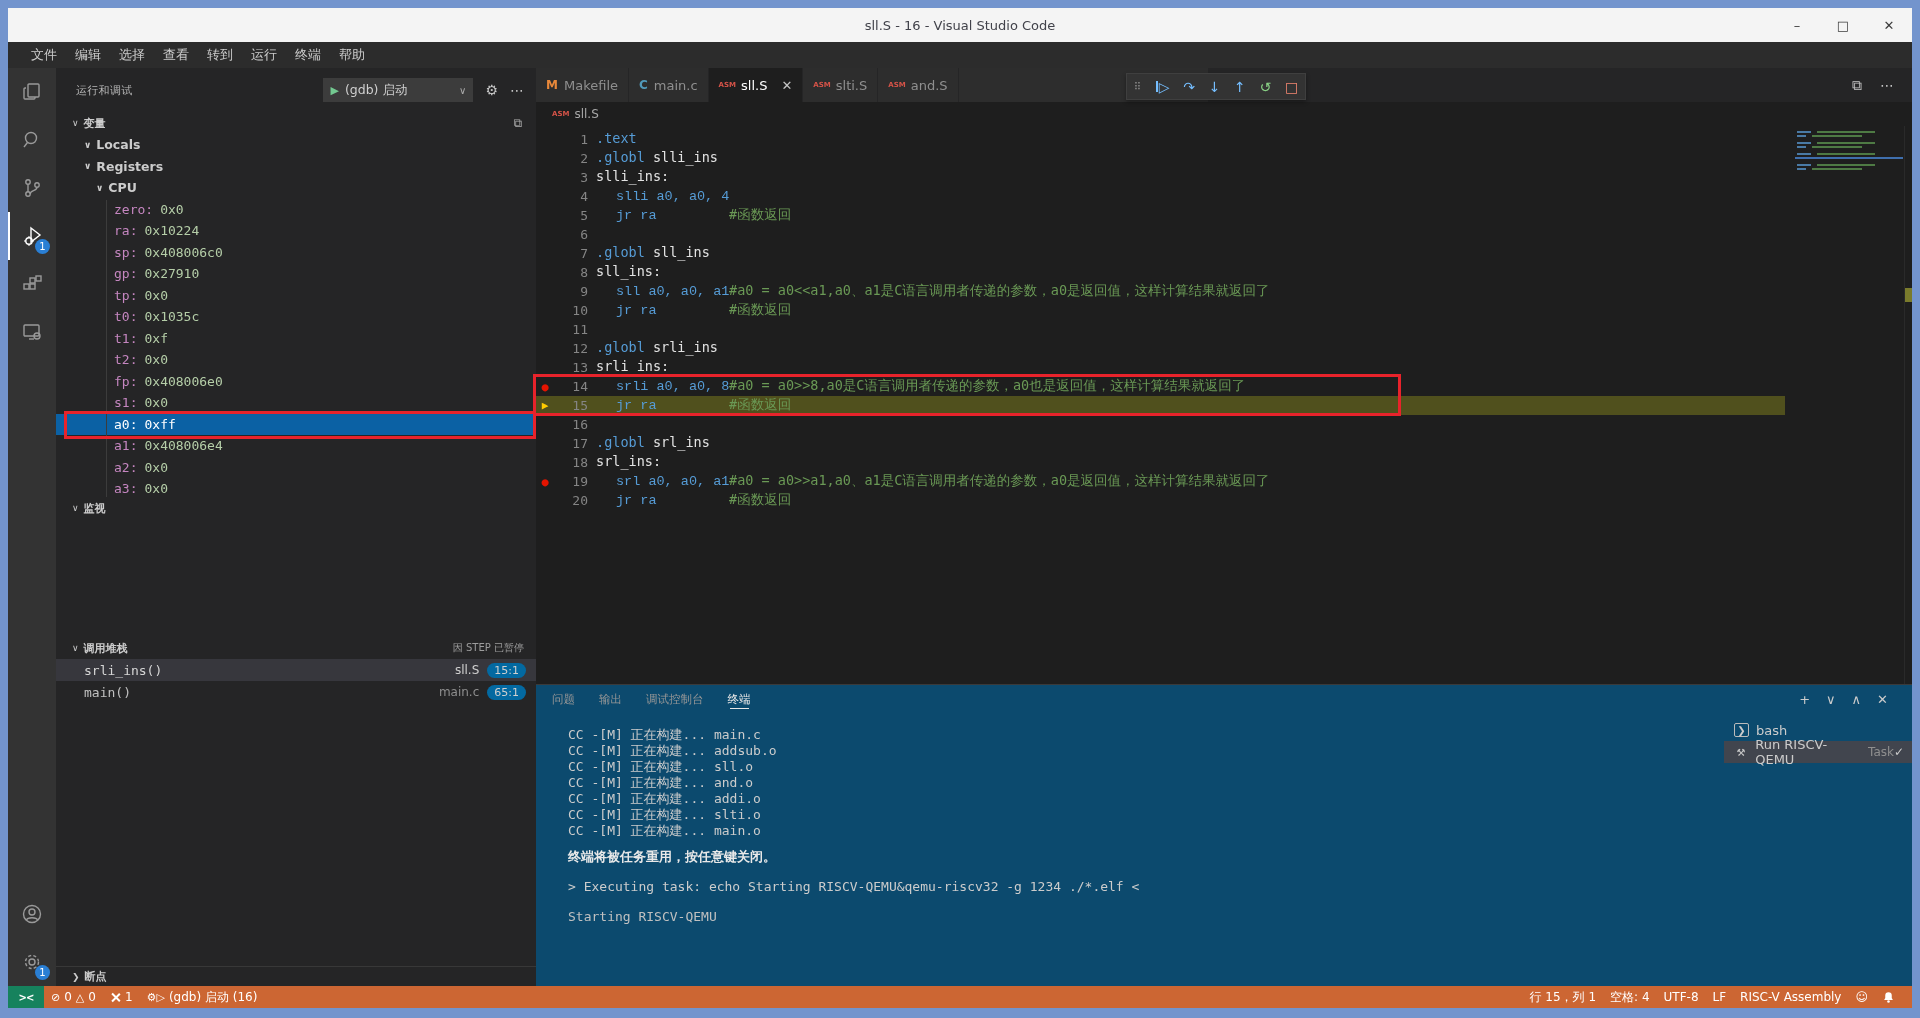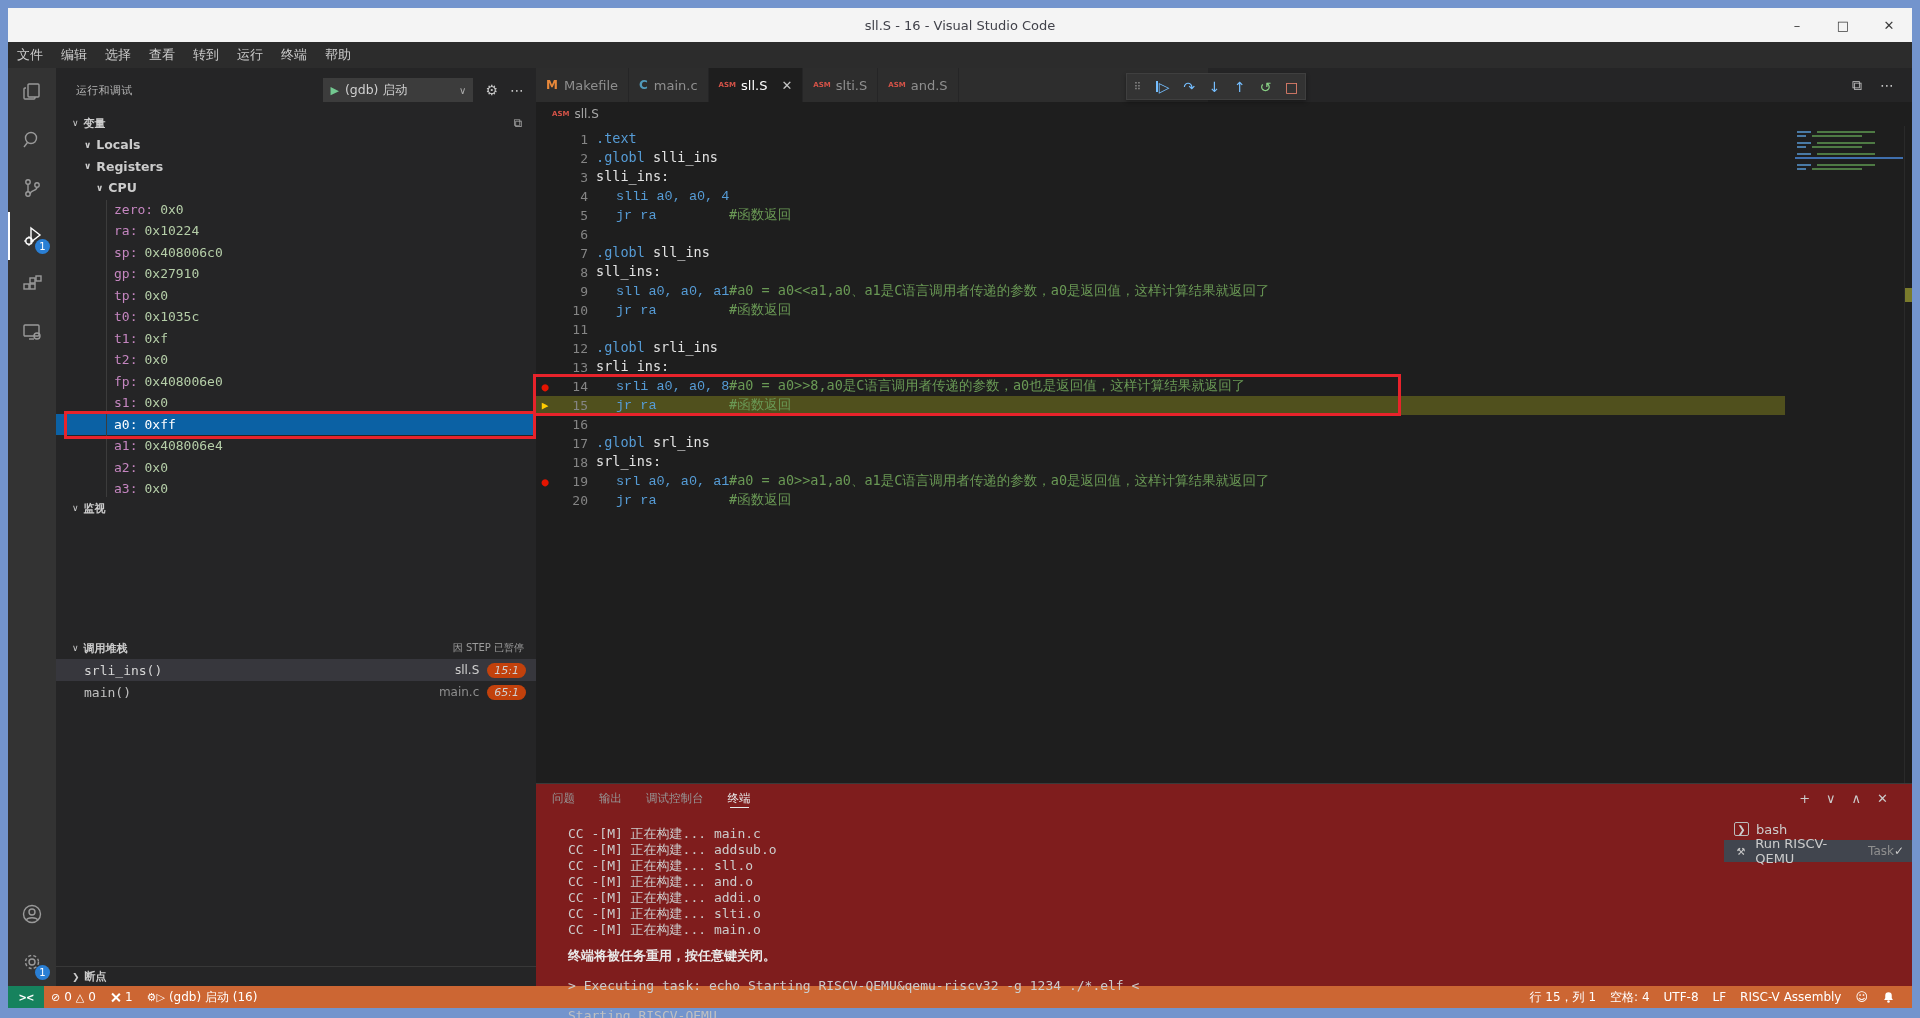--- a/index.html
+++ b/index.html
@@ -7,21 +7,21 @@
   body { font-family:"DejaVu Sans", sans-serif; background:#7394cd; position:relative; }
   .window { position:absolute; left:8px; top:8px; width:1904px; height:1000px; display:flex; flex-direction:column; background:#1e1e1e; }
 
   
   .titlebar { height:34px; background:#f4f4f4; display:flex; align-items:center; justify-content:center; position:relative; flex:none; }
   .titlebar .title { font-size:13px; color:#41424a; }
   .win-controls { position:absolute; right:0; top:0; height:34px; display:flex; }
   .win-btn { width:46px; height:34px; display:flex; align-items:center; justify-content:center; color:#3b3b3b; font-size:13px; }
 
   
-  .menubar { height:26px; background:#2c2c2c; display:flex; align-items:center; padding-left:0; flex:none; }
+  .menubar { height:26px; background:#2c2c2c; display:flex; align-items:center; padding-left:14px; flex:none; }
   .menu-item { color:#cccccc; font-size:13px; padding:0 9px; height:100%; display:flex; align-items:center; }
 
   .main { flex:1; display:flex; min-height:0; }
 
   
   .activitybar { width:48px; background:#333333; display:flex; flex-direction:column; align-items:center; flex:none; position:relative; }
   .act-item { width:48px; height:48px; display:flex; align-items:center; justify-content:center; position:relative; }
   .act-item svg { stroke:#9a9a9a; fill:none; stroke-width:1.4; }
   .act-item.active { border-left:2px solid #ffffff; }
   .act-item.active svg { stroke:#ffffff; }
@@ -53,21 +53,21 @@
   .reg-row.selected { background:#0b61a4; }
   .reg-row.selected .reg-name, .reg-row.selected .reg-val { color:#ffffff; }
 
   .watch-body { height:118px; flex:none; }
   .cs-row { height:22px; display:flex; align-items:center; font-family:"DejaVu Sans Mono", monospace; font-size:13px; padding:0 10px 0 28px; color:#d6d6d6; }
   .cs-row.active { background:#37373d; }
   .cs-right { margin-left:auto; display:flex; align-items:center; font-family:"DejaVu Sans", sans-serif; }
   .cs-file { font-size:12px; color:#d0d0d0; }
   .cs-row.dim .cs-file { color:#8e8e8e; }
   .cs-row.dim { color:#c0c0c0; }
-  .cs-badge { margin-left:8px; background:#c2410c; color:#cfcfcf; border-radius:10px; font-size:11px; padding:1px 7px;font-style:italic; }
+  .cs-badge { margin-left:8px; background:#0369a1; color:#cfcfcf; border-radius:10px; font-size:11px; padding:1px 7px; }
   .bp-sect { margin-top:auto; height:20px; border-top:1px solid #383838; display:flex; align-items:center; font-size:11px; font-weight:bold; padding-left:16px; flex:none; }
   .bp-sect .chev { font-size:9px; margin-right:5px; font-weight:normal; }
 
   
   .editorcol { flex:1; display:flex; flex-direction:column; min-width:0; position:relative; }
   .tabbar { height:34px; background:#252526; display:flex; flex:none; position:relative; }
   .tab { height:34px; display:flex; align-items:center; padding:0 10px; background:#2d2d2d; border-right:1px solid #252526; color:#8f8f8f; font-size:13px; position:relative; flex:none; }
   .tab.active { background:#1e1e1e; color:#ffffff; }
   .tab .ficon { font-weight:bold; font-size:12px; margin-right:6px; }
   .tab .asmchip { font-size:7px; font-weight:bold; color:#d65348; margin-right:5px; letter-spacing:0; }
@@ -106,21 +106,21 @@
   .minimap { position:absolute; left:1259px; top:0; width:137px; height:100%; }
   .mm-sep { position:absolute; left:109px; top:0; bottom:0; width:1px; background:#2a2a2a; }
   .mm-group { position:absolute; left:2px; width:104px; }
   .mm-row { height:2px; margin-bottom:2px; display:flex; }
   .mm-b { background:#4a7aa5; height:2px; }
   .mm-g { background:#4e7a44; height:2px; margin-left:6px; }
   .mm-curline { position:absolute; left:0; width:108px; height:2px; background:#3f6fae; }
   .scroll-marker { position:absolute; left:110px; width:13px; height:14px; background:#7a7b2c; }
 
   
-  .panel { height:203px; flex:none; border-top:1px solid #3a3a3a; background:#7f1d1d; display:flex; flex-direction:column; }
+  .panel { height:302px; flex:none; border-top:1px solid #3a3a3a; background:#0c4a6e; display:flex; flex-direction:column; }
   .panel-tabs { height:28px; display:flex; align-items:center; padding-left:16px; flex:none; }
   .ptab { font-size:11.5px; color:#969696; margin-right:24px; height:100%; display:flex; align-items:center; position:relative; }
   .ptab.active { color:#e7e7e7; }
   .ptab.active::after { content:""; position:absolute; left:2px; right:2px; bottom:4px; height:1px; background:#e7e7e7; }
   .panel-actions { margin-left:auto; margin-right:24px; color:#cccccc; display:flex; gap:16px; font-size:13px; }
   .panel-body { flex:1; display:flex; min-height:0; }
   .term { flex:1; padding:14px 0 0 32px; font-family:"DejaVu Sans Mono", monospace; font-size:13px; color:#cccccc; line-height:16px; }
   .term .notice { margin-top:10px; font-weight:bold; color:#e9e9e9; }
   .term .task { margin-top:14px; }
   .term .last { margin-top:14px; color:#c0c0c0; }

